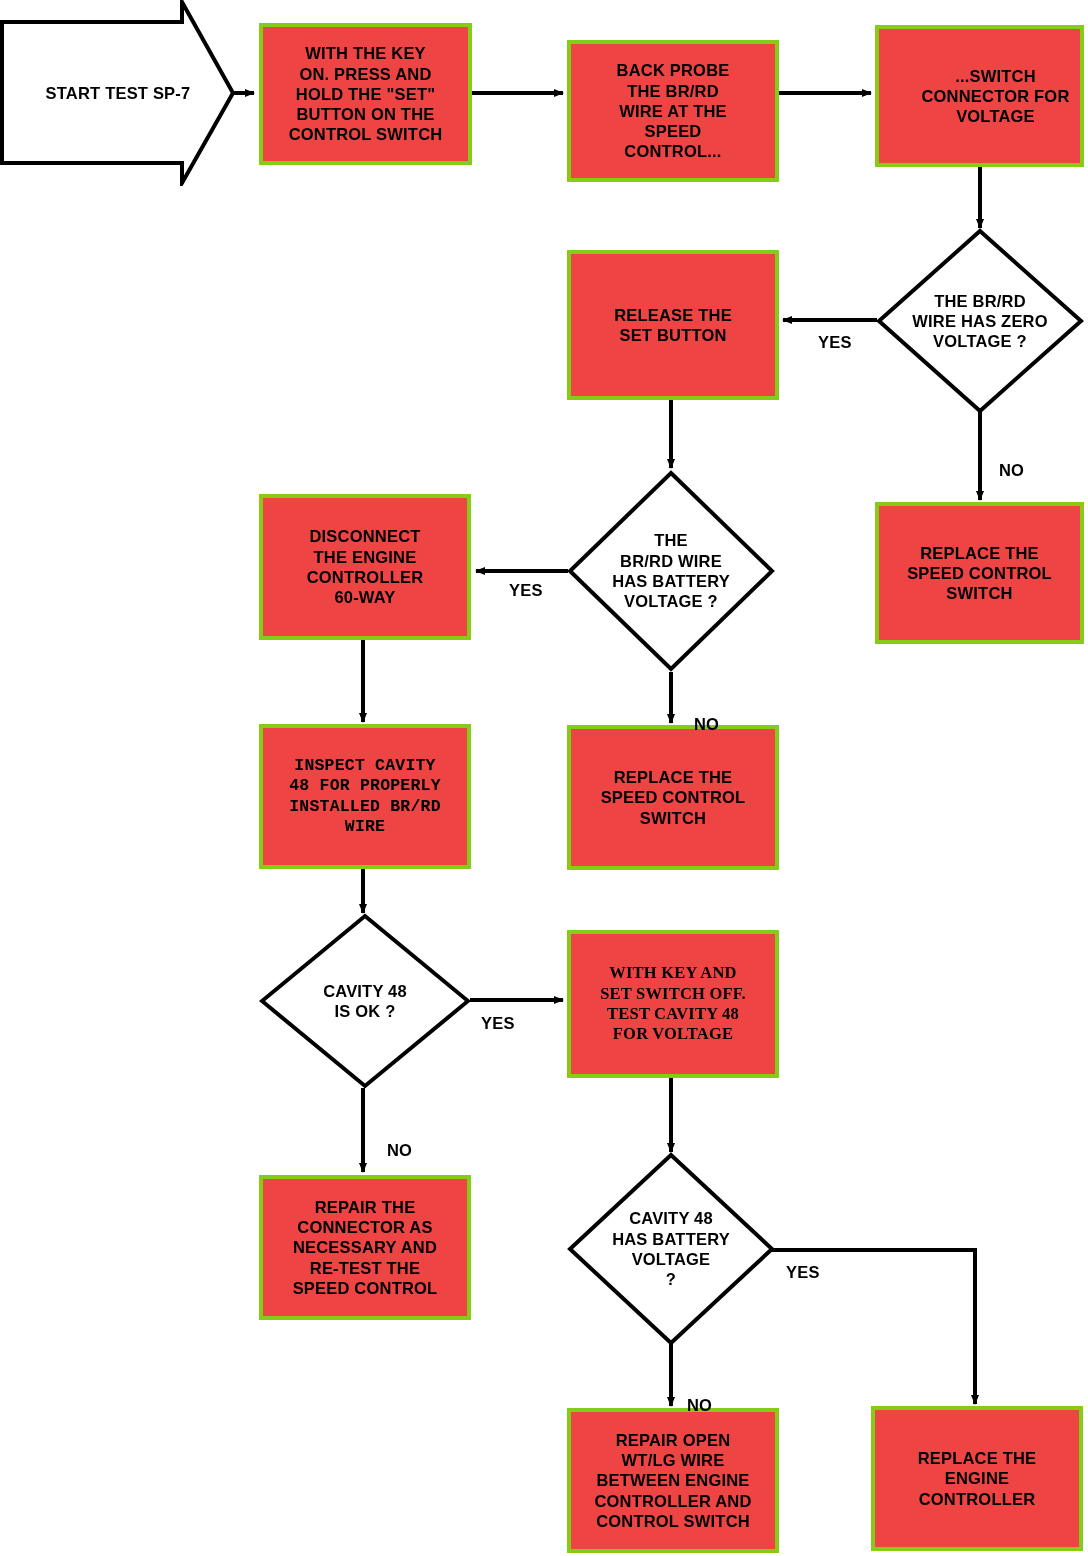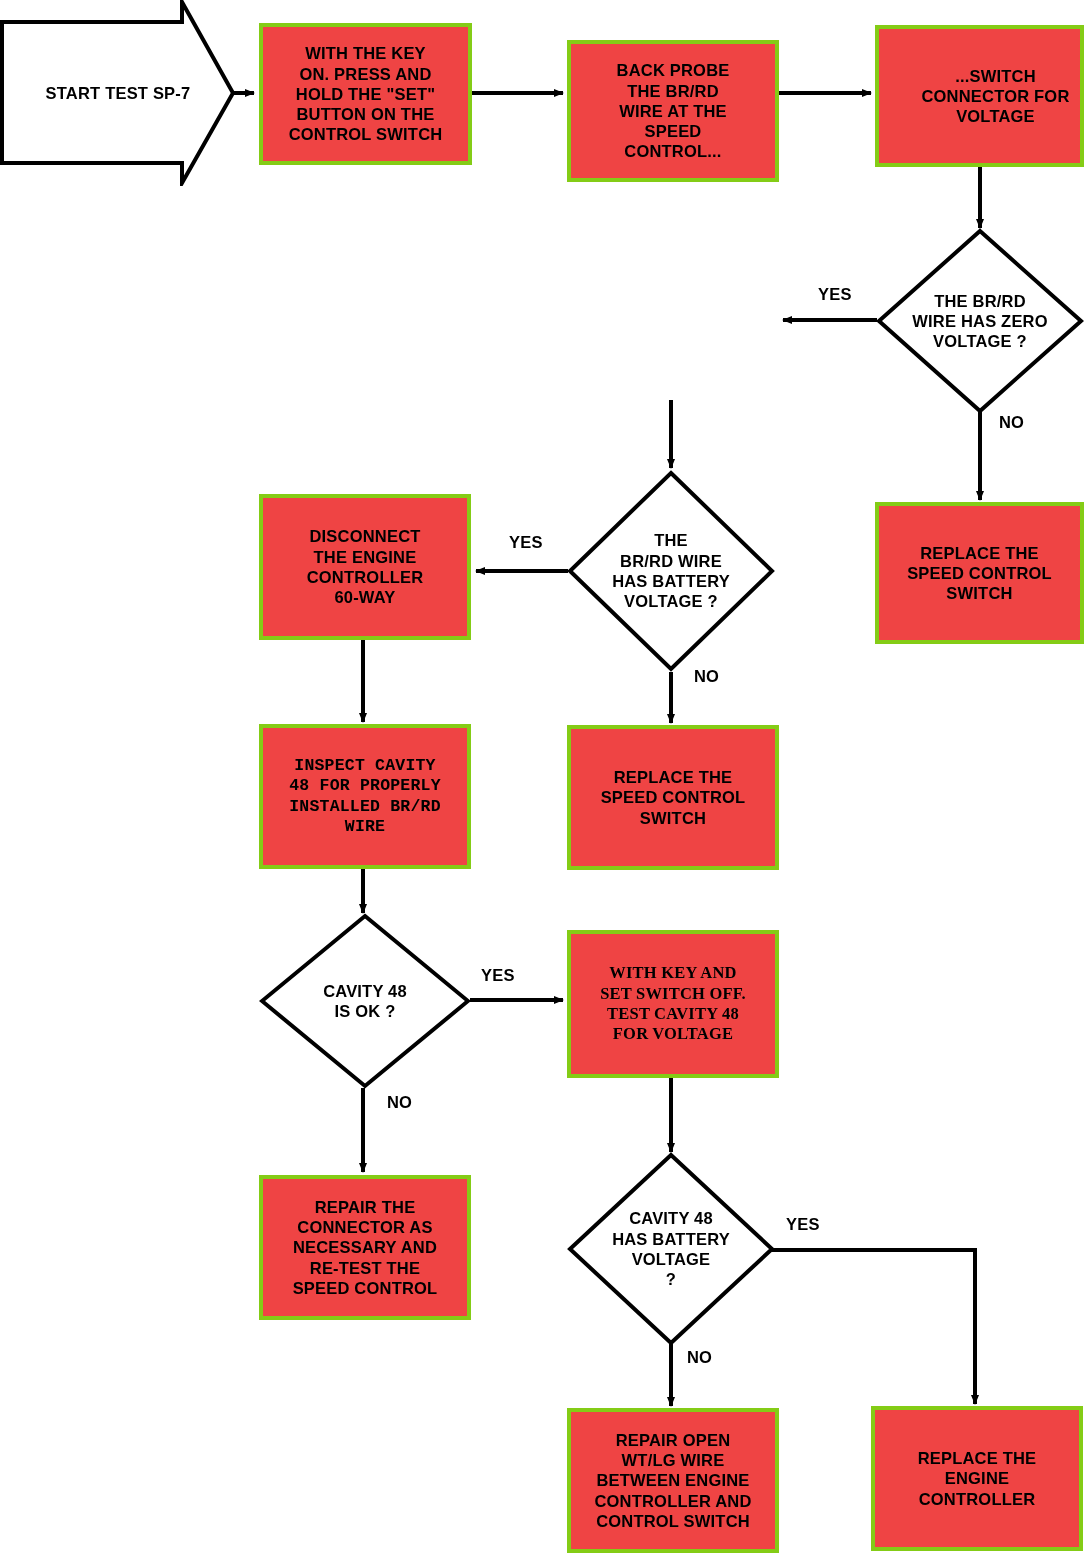--- a/index.html
+++ b/index.html
@@ -57,20 +57,21 @@
     white-space: pre-line;
   }
   .edge-label {
     position: absolute;
     color: #000000;
     font-weight: bold;
     font-size: 16.5px;
     font-family: "Liberation Sans", sans-serif;
     letter-spacing: 0.2px;
     white-space: nowrap;
+    margin-top: 48px;
   }
   #wires {
     position: absolute;
     left: 0; top: 0;
     width: 1088px;
     height: 1556px;
     z-index: 1;
   }
   .node { z-index: 3; }
   .edge-label { z-index: 4; }
@@ -161,20 +162,24 @@
     <svg viewBox="0 0 208 186" preserveAspectRatio="none" xmlns="http://www.w3.org/2000/svg">
       <path d="M104,3 L205,93 L104,183 L3,93 Z" fill="#ffffff" stroke="#000000" stroke-width="4"></path>
     </svg>
     <span class="txt">THE BR/RD
 WIRE HAS ZERO
 VOLTAGE ?</span>
   </div>
   <span class="edge-label" style="left:818px; top:285px;">YES</span>
   <span class="edge-label" style="left:999px; top:413px;">NO</span>
 
+  <div class="node box" style="left:567px; top:250px; width:212px; height:150px;">
+    <span class="txt">RELEASE THE
+SET BUTTON</span>
+  </div>
 
   <div class="node box" style="left:875px; top:502px; width:209px; height:142px;">
     <span class="txt">REPLACE THE
 SPEED CONTROL
 SWITCH</span>
   </div>
 
   <div class="node diamond" style="left:567px; top:470px; width:208px; height:202px;">
     <svg viewBox="0 0 208 202" preserveAspectRatio="none" xmlns="http://www.w3.org/2000/svg">
       <path d="M104,3 L205,101 L104,199 L3,101 Z" fill="#ffffff" stroke="#000000" stroke-width="4"></path>

